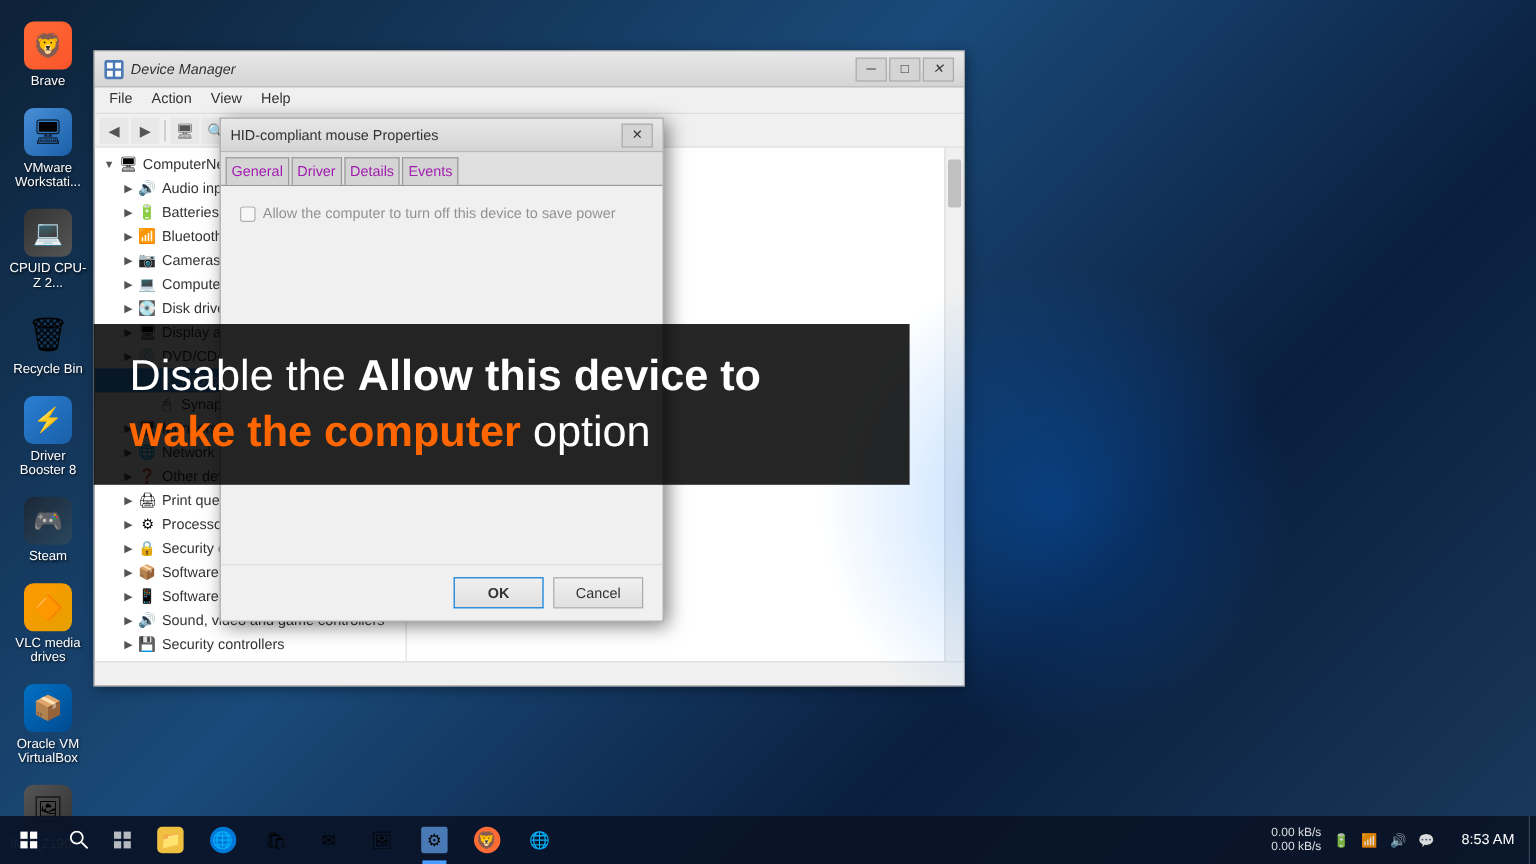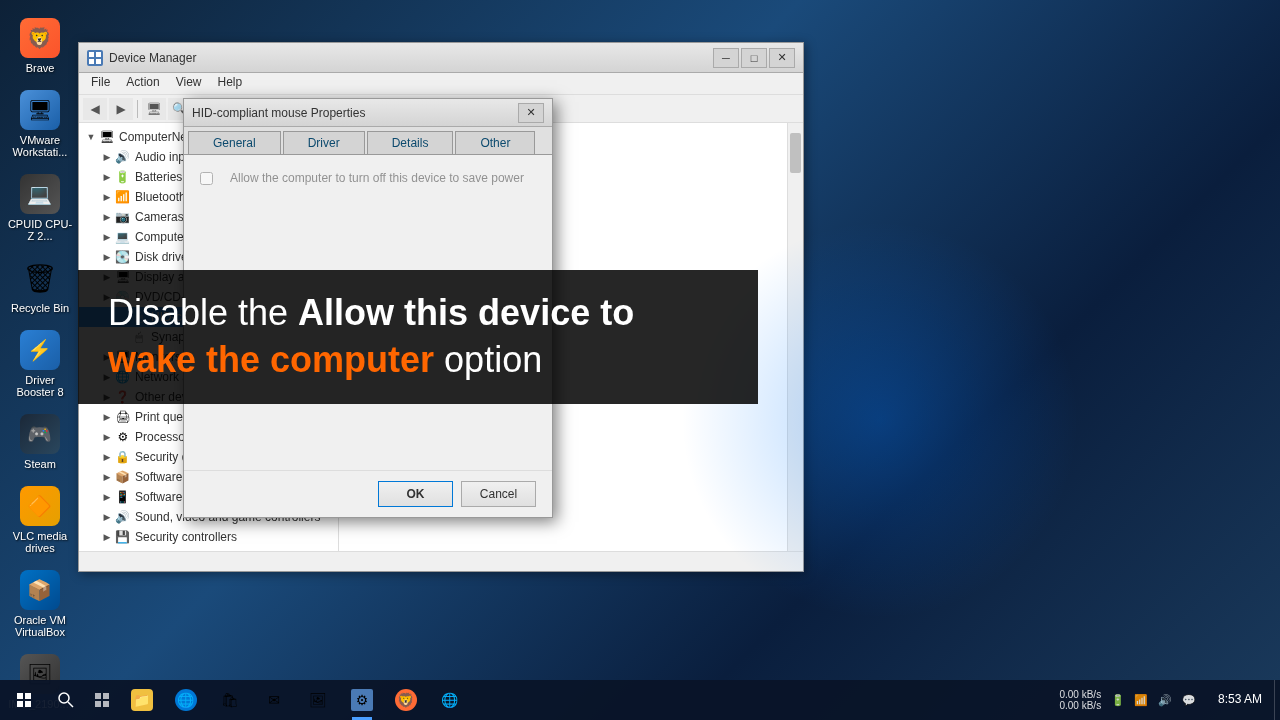--- a/index.html
+++ b/index.html
@@ -103,20 +103,21 @@
     }
 
     .window-titlebar {
       background: linear-gradient(to bottom, #e8e8e8, #d4d4d4);
       height: 30px;
       display: flex;
       align-items: center;
       padding: 0 8px;
       border-bottom: 1px solid #aaa;
       flex-shrink: 0;
+      font-style: italic;
     }
 
     .titlebar-icon {
       width: 16px;
       height: 16px;
       margin-right: 6px;
       background: #4a7ab5;
       border-radius: 2px;
       display: flex;
       align-items: center;
@@ -322,28 +323,28 @@
 
     .dialog-tabs {
       display: flex;
       background: #e0e0e0;
       border-bottom: 1px solid #999;
       padding: 4px 4px 0;
       flex-shrink: 0;
     }
 
     .dialog-tab {
-      padding: 4px 24px;
+      padding: 4px 4px;
       font-size: 12px;
       cursor: pointer;
       background: #d4d4d4;
       border: 1px solid #999;
       border-bottom: none;
       margin-right: 2px;
-      color: #0c4a6e;
+      color: #a21caf;
     }
 
     .dialog-tab.active {
       background: #f0f0f0;
       position: relative;
       bottom: -1px;
       z-index: 1;
       border-bottom: 1px solid #f0f0f0;
     }
 
@@ -385,21 +386,21 @@
     }
 
     .device-name-text {
       font-size: 13px;
       color: #333;
     }
 
     .checkbox-row {
       display: flex;
       align-items: center;
-      gap: 17px;
+      gap: 6px;
       margin-bottom: 8px;
       opacity: 0.5;
     }
 
     .checkbox-row input[type="checkbox"] {
       width: 13px;
       height: 13px;
     }
 
     .checkbox-row-active {
@@ -859,21 +860,21 @@
 
     <div class="dialog-titlebar">
       <span class="dialog-title">HID-compliant mouse Properties</span>
       <div class="title-btn close">✕</div>
     </div>
 
     <div class="dialog-tabs">
       <div class="dialog-tab">General</div>
       <div class="dialog-tab">Driver</div>
       <div class="dialog-tab">Details</div>
-      <div class="dialog-tab">Other</div>
+      <div class="dialog-tab">Events</div>
     </div>
 
     <div class="dialog-content">
 
 
       <div class="checkbox-row">
         <input type="checkbox" style="">
         <label class="checkbox-label">Allow the computer to turn off this device to save power</label>
       </div>
 

